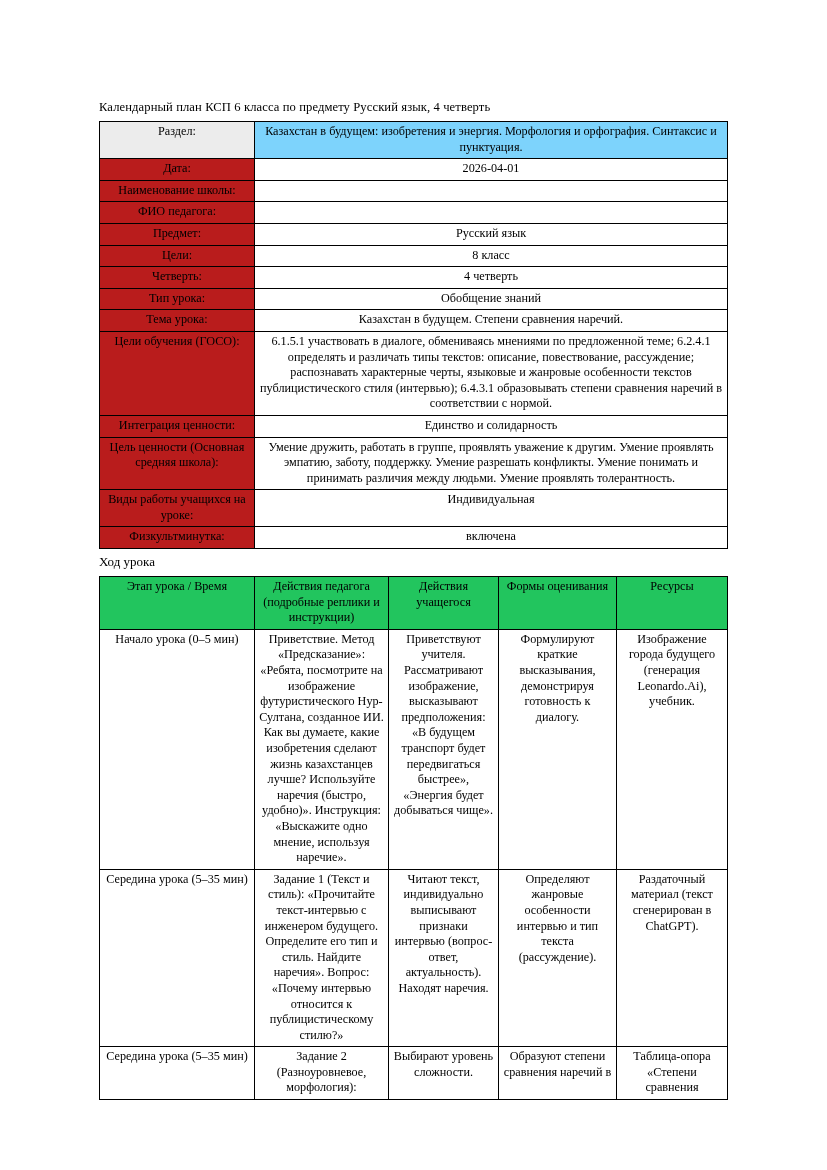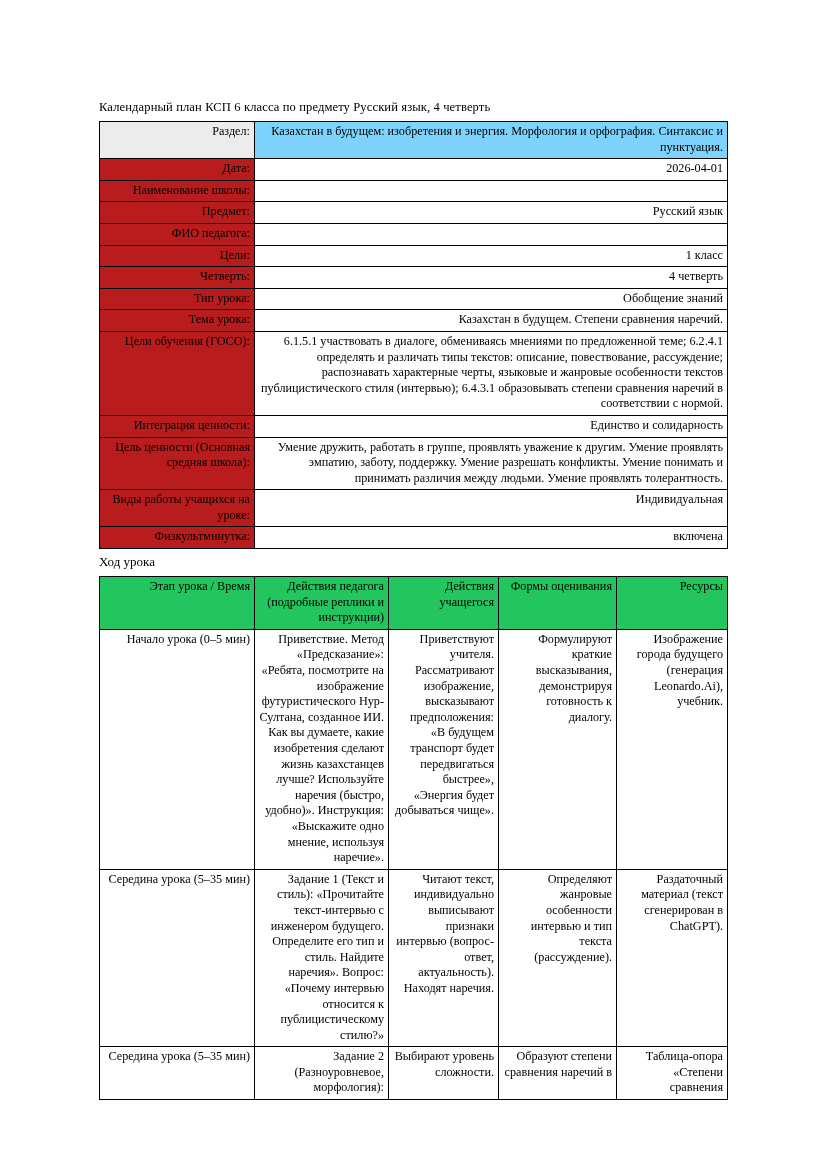--- a/index.html
+++ b/index.html
@@ -34,21 +34,21 @@
     width: 628px;
     table-layout: fixed;
     font-size: 12.2px;
     line-height: 15.6px;
   }
   table.kspTable td,
   table.kspTable th {
     border: 1px solid #000000;
     padding: 2px 4px 3px 4px;
     vertical-align: top;
-    text-align: right;
+    text-align: center;
     font-weight: normal;
     word-wrap: break-word;
     overflow-wrap: break-word;
     hyphens: none;
   }
   
   table.info-table col.c-label { width: 155px; }
   table.info-table col.c-value { width: 473px; }
   table.info-table tr.shaded td { background: #7dd3fc; }
   table.info-table td.label-cell { background: #b91c1c; }
@@ -86,30 +86,30 @@
       </tr>
       <tr>
         <td class="label-cell">Дата:</td>
         <td>2026-04-01</td>
       </tr>
       <tr>
         <td class="label-cell">Наименование школы:</td>
         <td></td>
       </tr>
       <tr>
+        <td class="label-cell">ФИО педагога:</td>
+        <td></td>
+      </tr>
+      <tr>
         <td class="label-cell">Предмет:</td>
         <td>Русский язык</td>
       </tr>
       <tr>
-        <td class="label-cell">ФИО педагога:</td>
-        <td></td>
-      </tr>
-      <tr>
         <td class="label-cell">Цели:</td>
-        <td>1 класс</td>
+        <td>8 класс</td>
       </tr>
       <tr>
         <td class="label-cell">Четверть:</td>
         <td>4 четверть</td>
       </tr>
       <tr>
         <td class="label-cell">Тип урока:</td>
         <td>Обобщение знаний</td>
       </tr>
       <tr>

